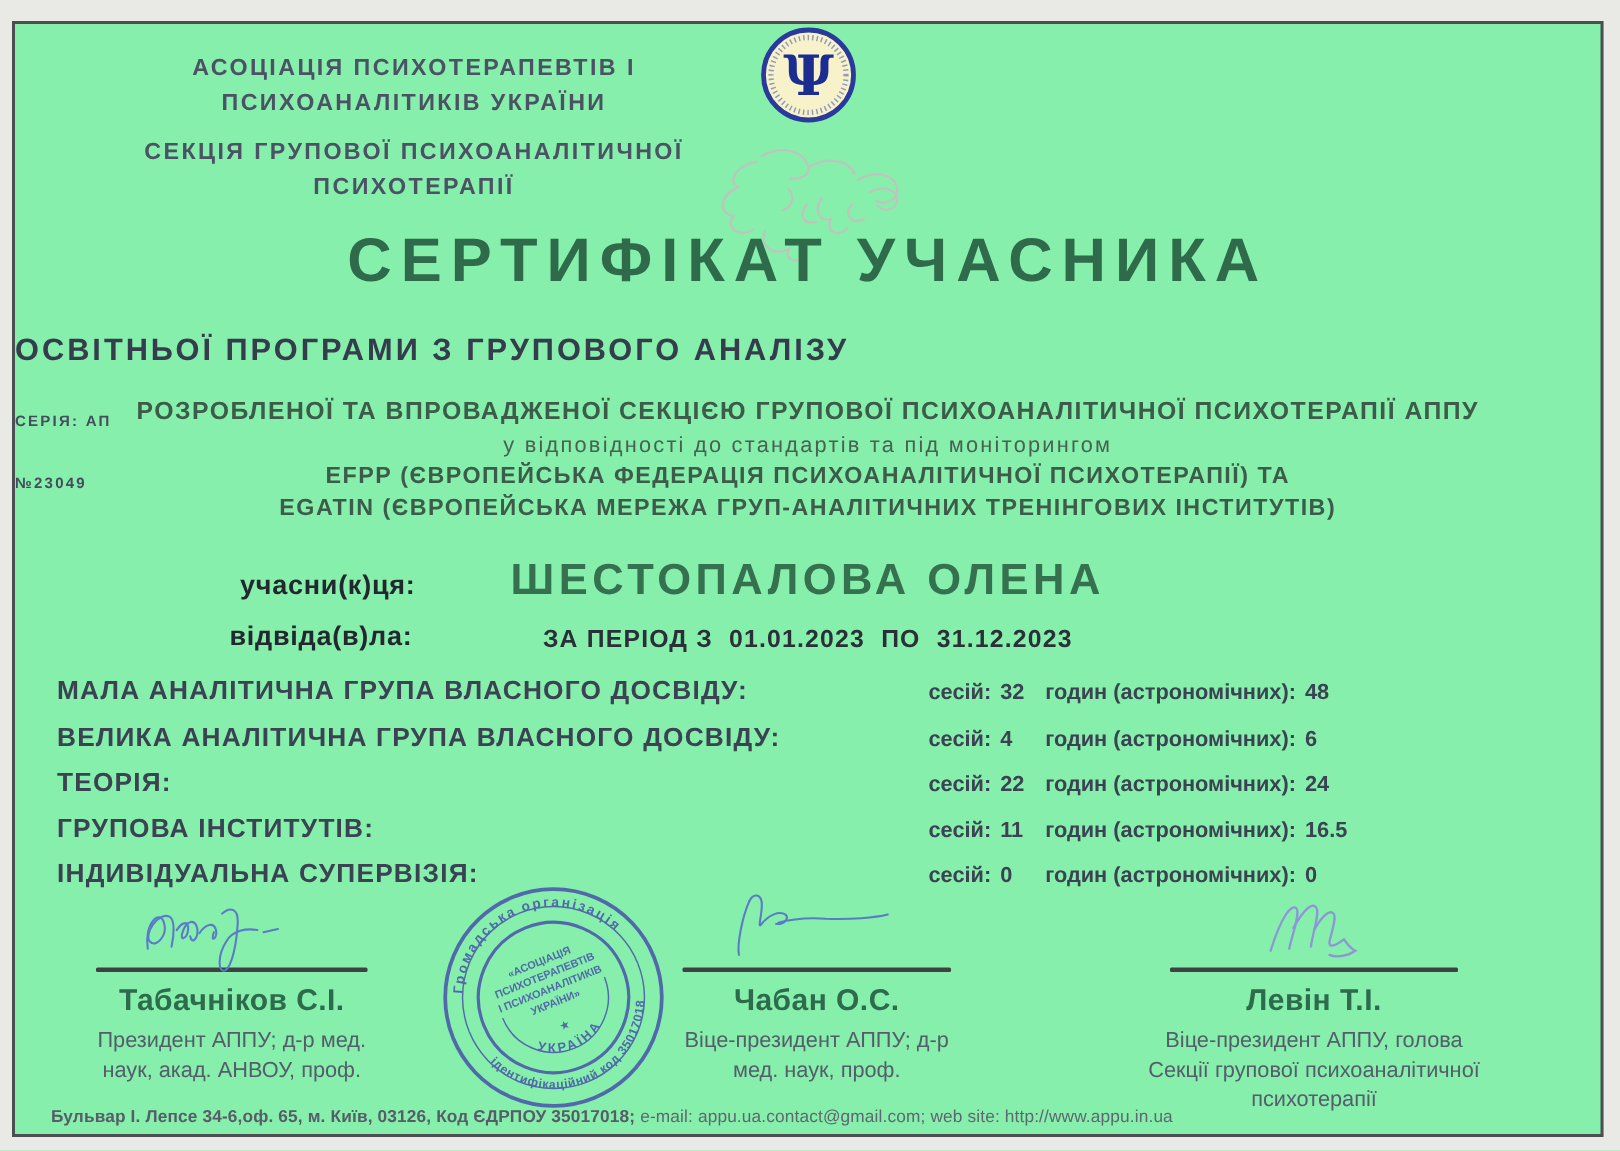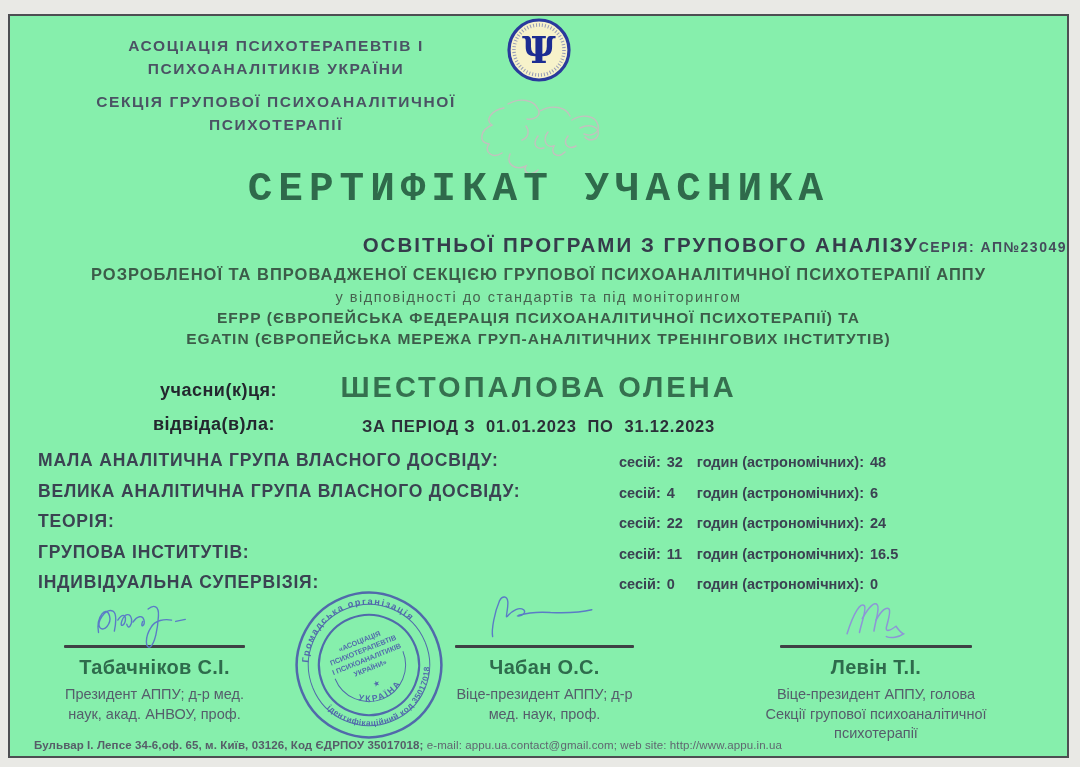--- a/index.html
+++ b/index.html
@@ -16,26 +16,26 @@
   
   .hdr{position:absolute;text-align:center;font-weight:700;color:#4b5264;
        font-size:15.5px;letter-spacing:1.6px;line-height:1.5;}
   .hdr-left{left:50px;top:18px;width:432px;}
   .hdr-right{left:602px;top:14px;width:448px;}
   .hdr .gap{margin-top:9px;}
   
   .logo{position:absolute;left:497px;top:2px;width:64px;height:64px;}
   .faces{position:absolute;left:460px;top:76px;width:152px;height:84px;}
   
-  .title{position:absolute;left:0;right:0;top:150px;text-align:center;
-         font-size:41px;font-weight:800;letter-spacing:6px;color:#2f6a4b;font-family:Liberation Mono, monospace;}
+  .title{position:absolute;left:0;right:0;top:134px;text-align:center;
+         font-size:41px;font-weight:800;letter-spacing:6px;color:#2f6a4b;}
   .subtitle-row{position:absolute;left:0;right:0;top:206px;display:flex;
-                justify-content:flex-end;align-items:baseline;}
+                justify-content:center;align-items:baseline;gap:30px;flex-direction:column;}
   .subtitle{font-size:20.5px;font-weight:800;letter-spacing:2px;color:#353c4b;}
-  .series{font-size:14px;font-weight:700;letter-spacing:1.5px;color:#454c5c;margin-top:17px;}
+  .series{font-size:10px;font-weight:700;letter-spacing:1.5px;color:#454c5c;}
   
   .program{position:absolute;left:0;right:0;top:249px;text-align:center;color:#3c5c49;}
   .program .p1{font-size:16.5px;font-weight:800;letter-spacing:1px;margin-bottom:5px;}
   .program .p2{font-size:14.5px;font-weight:500;letter-spacing:1.5px;margin-bottom:4px;color:#47634f;}
   .program .p3{font-size:15.5px;font-weight:600;letter-spacing:1px;margin-bottom:3px;}
   .program .p3 b{font-weight:800;}
   
   .participant-label{position:absolute;left:150px;top:364px;font-size:18px;
                      font-weight:800;color:#23272e;letter-spacing:0.5px;}
   .participant-name{position:absolute;left:0;right:0;top:355px;text-align:center;

